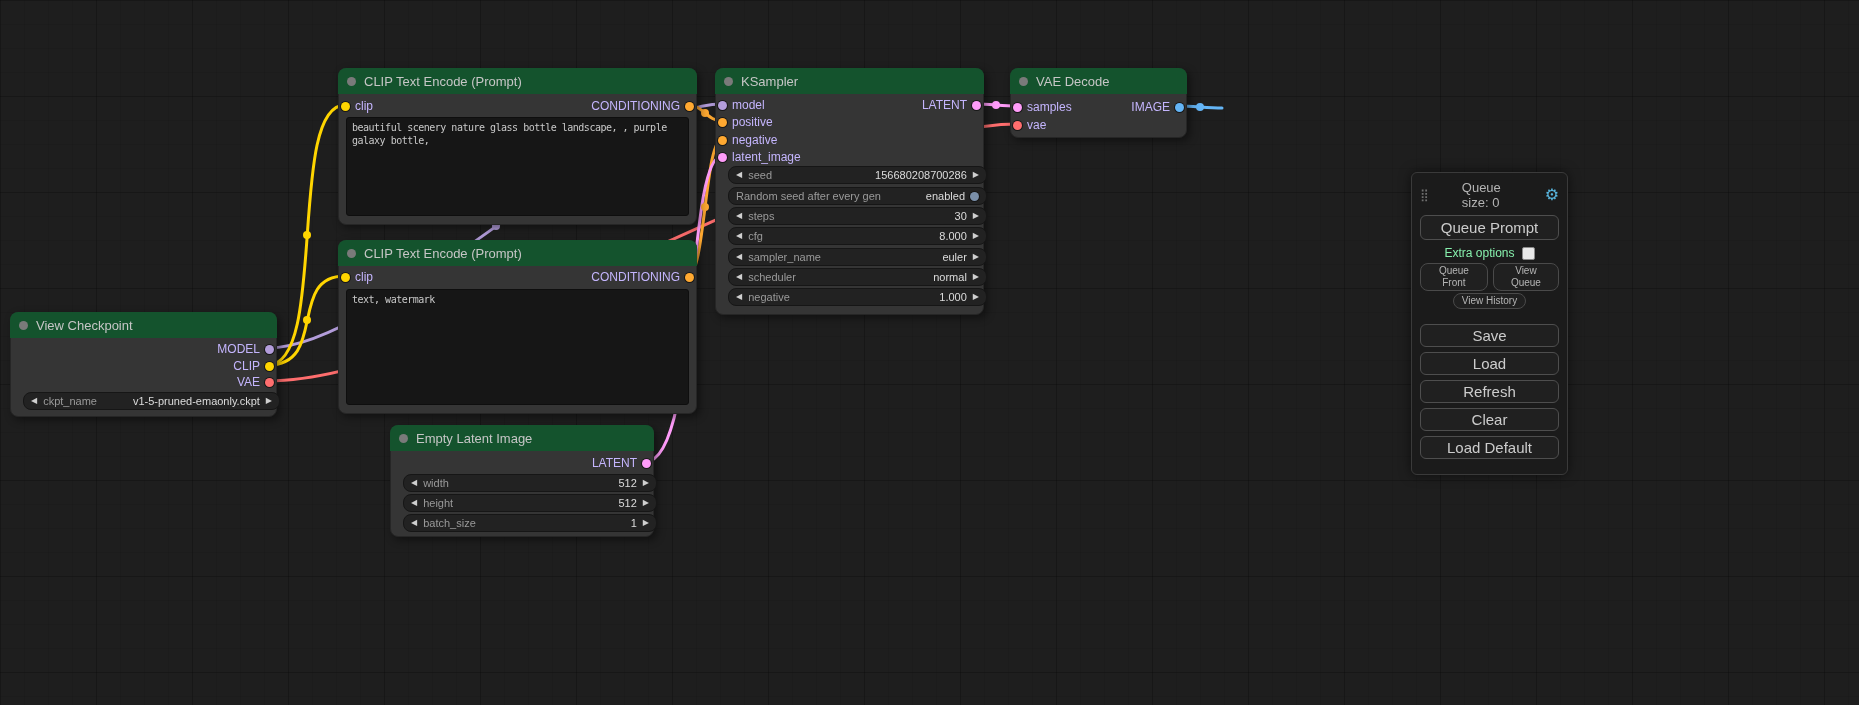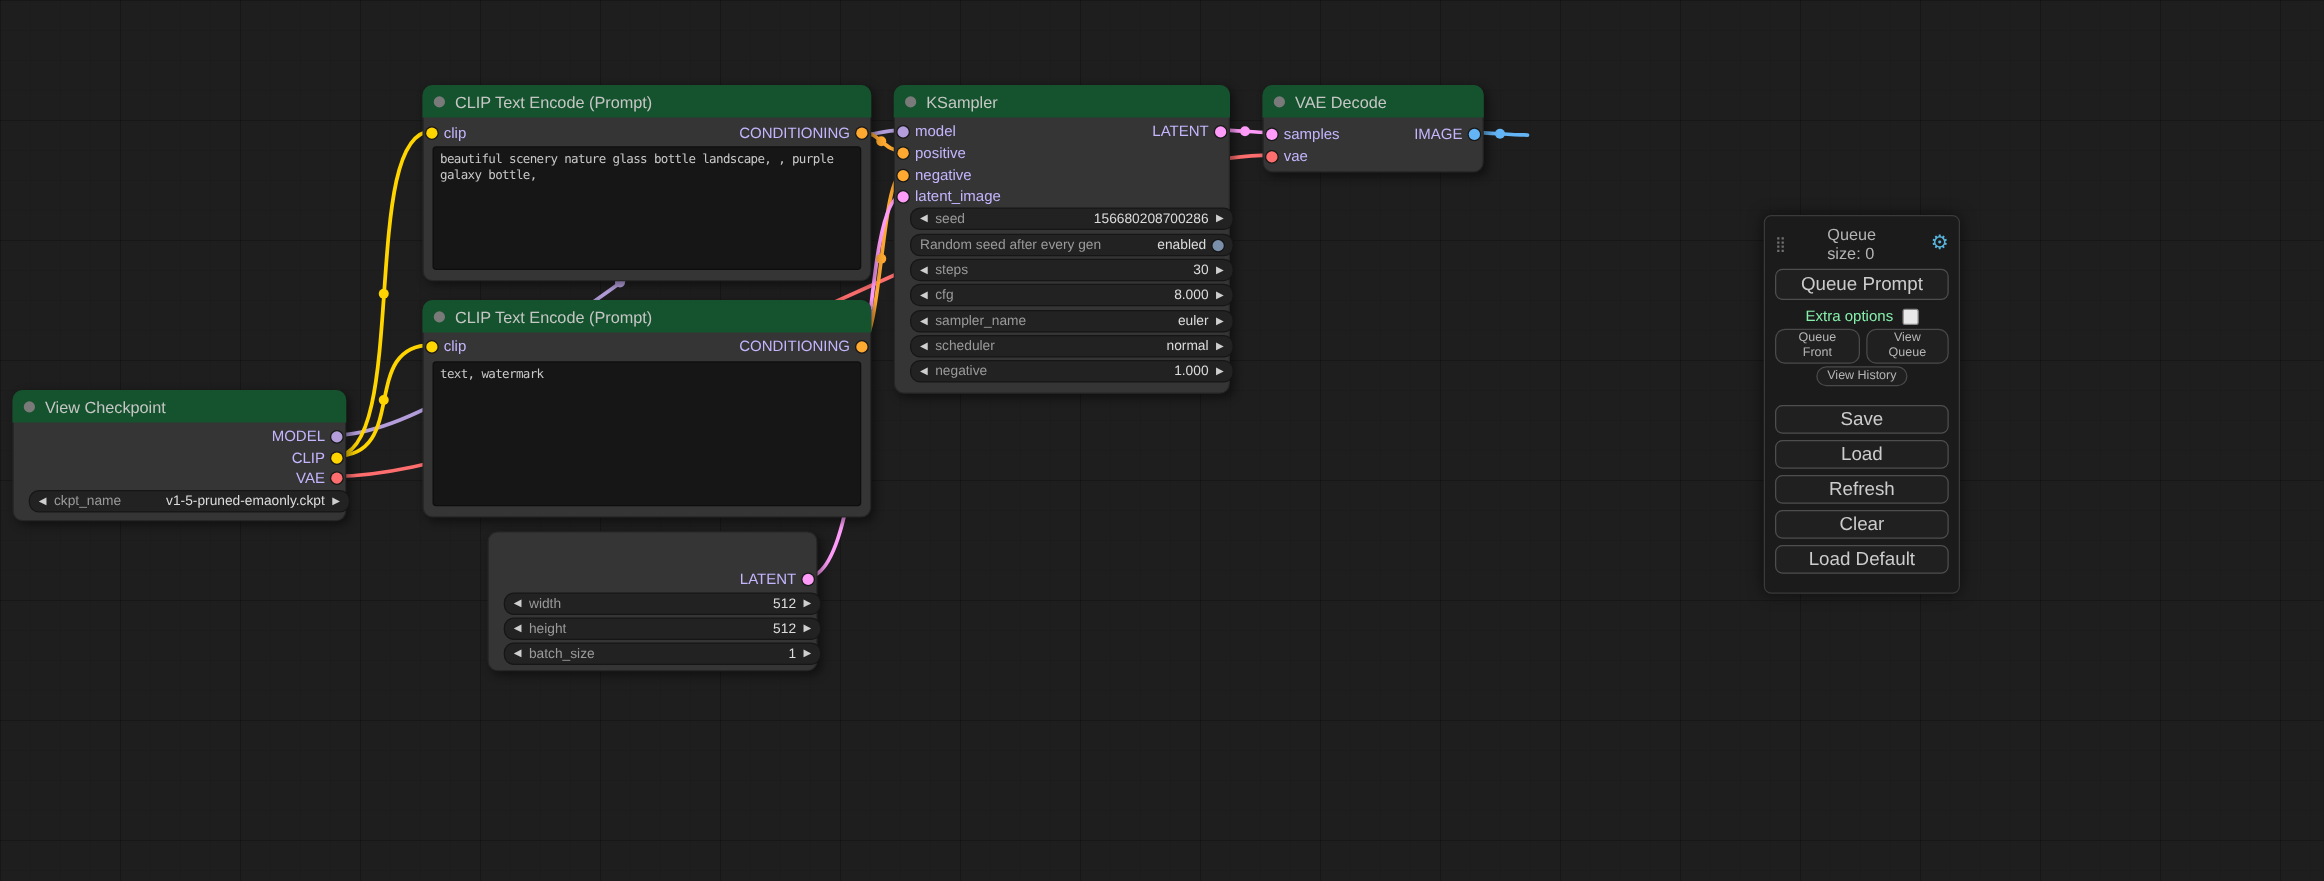--- a/index.html
+++ b/index.html
@@ -130,20 +130,24 @@
       <span class="lbl">clip</span>
     </div>
     <div class="slot out" style="top:29px">
       <span class="lbl">CONDITIONING</span>
       <span class="port t-cond"></span>
     </div>
     <textarea class="prompt-box" style="left: 7px; top: 48px; width: 343px; height: 116px; box-sizing: border-box;" spellcheck="false">text, watermark</textarea>
   </div>
 
   <div class="node" style="left:390px;top:425px;width:262px;height:110px">
+    <div class="node-title">
+      <span class="title-dot"></span>
+      <span class="title-text">Empty Latent Image</span>
+    </div>
     <div class="slot out" style="top:30px">
       <span class="lbl">LATENT</span>
       <span class="port t-latent"></span>
     </div>
     <div class="widget" style="left:12px;top:48px;width:238px">
       <span class="arrow-l"></span>
       <span class="wname">width</span>
       <span class="wval">512</span>
       <span class="arrow-r"></span>
     </div>

